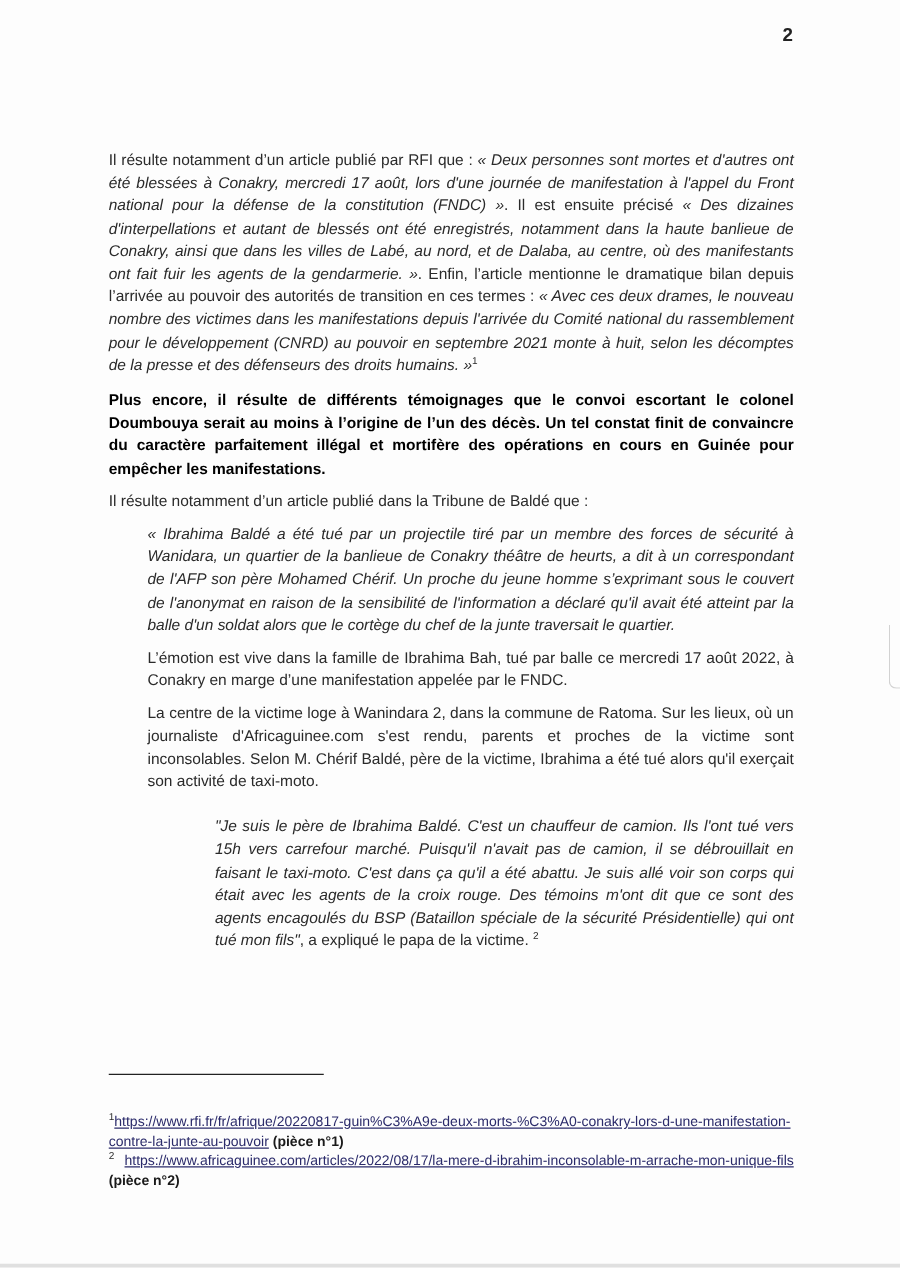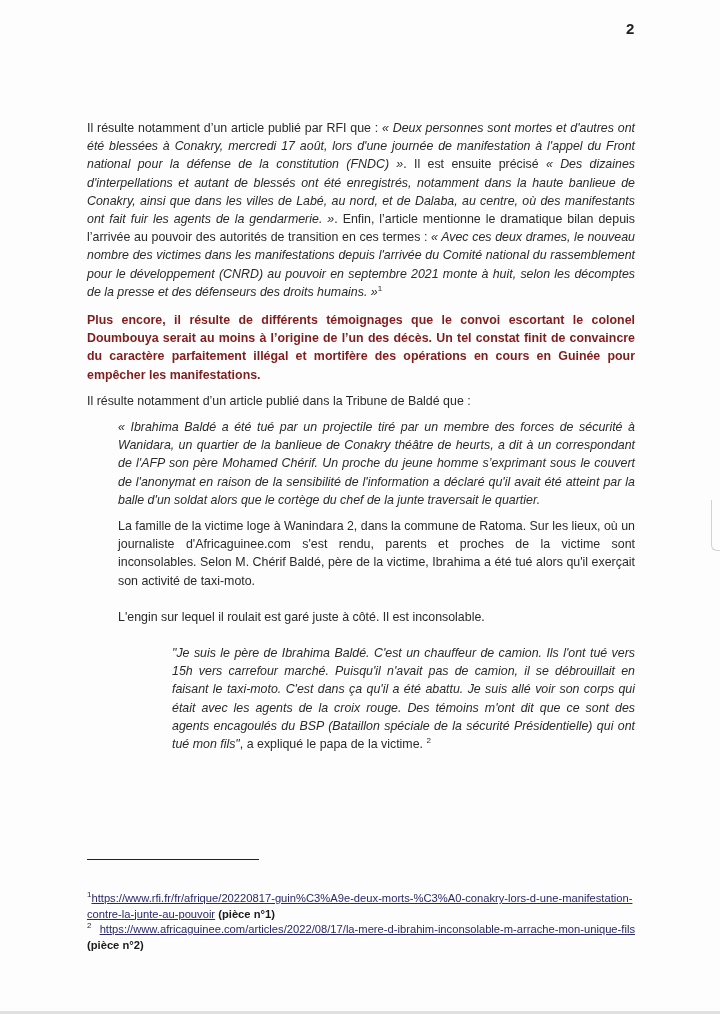--- a/index.html
+++ b/index.html
@@ -15,21 +15,21 @@
       font-size: 15px; font-weight: bold; color: #222;
     }
     .content {
       position: absolute; left: 87px; top: 119px; width: 548px;
       font-size: 12.4px; line-height: 18.2px;
     }
     p { margin: 0; text-align: justify; }
     .gap-s { margin-top: 8px; }
     .gap-m { margin-top: 10px; }
     .gap-l { margin-top: 18px; }
-    .bold { font-weight: bold; color: #7f1d1d; }
+    .bold { font-weight: bold; color: #000000; }
     .indent1 { margin-left: 31px; }
     .indent2 { margin-left: 85px; }
     i { font-style: italic; }
     sup { font-size: 8px; line-height: 0; }
     .fn-rule {
       position: absolute; left: 87px; top: 859px; width: 172px; height: 0;
       border-top: 1.5px solid #222;
     }
     .footnotes {
       position: absolute; left: 87px; top: 891px; width: 548px;
@@ -57,22 +57,22 @@
   <p><span>Il résulte notamment d’un article publié par RFI que : </span><i>« Deux personnes sont mortes et d'autres ont été blessées à Conakry, mercredi 17 août, lors d'une journée de manifestation à l'appel du Front national pour la défense de la constitution (FNDC) »</i><span>. Il est ensuite précisé </span><i>« Des dizaines d'interpellations et autant de blessés ont été enregistrés, notamment dans la haute banlieue de Conakry, ainsi que dans les villes de Labé, au nord, et de Dalaba, au centre, où des manifestants ont fait fuir les agents de la gendarmerie. »</i><span>. Enfin, l’article mentionne le dramatique bilan depuis l’arrivée au pouvoir des autorités de transition en ces termes : </span><i>« Avec ces deux drames, le nouveau nombre des victimes dans les manifestations depuis l'arrivée du Comité national du rassemblement pour le développement (CNRD) au pouvoir en septembre 2021 monte à huit, selon les décomptes de la presse et des défenseurs des droits humains. »</i><sup>1</sup></p>
 
 
   <p class="gap-m bold">Plus encore, il résulte de différents témoignages que le convoi escortant le colonel Doumbouya serait au moins à l’origine de l’un des décès. Un tel constat finit de convaincre du caractère parfaitement illégal et mortifère des opérations en cours en Guinée pour empêcher les manifestations.</p>
 
   <p class="gap-s">Il résulte notamment d’un article publié dans la Tribune de Baldé que :</p>
 
   <p class="gap-s indent1"><i>« Ibrahima Baldé a été tué par un projectile tiré par un membre des forces de sécurité à Wanidara, un quartier de la banlieue de Conakry théâtre de heurts, a dit à un correspondant de l'AFP son père Mohamed Chérif. Un proche du jeune homme s’exprimant sous le couvert de l'anonymat en raison de la sensibilité de l'information a déclaré qu'il avait été atteint par la balle d'un soldat alors que le cortège du chef de la junte traversait le quartier.</i></p>
 
 
-  <p class="gap-s indent1">La famille de la victime loge à Wanindara 2, dans la commune de Ratoma. Sur les lieux, où un journaliste d'Africaguinee.com s'est rendu, parents et proches de la victime sont inconsolables. Selon M. Chérif Baldé, père de la victime, Ibrahima a été tué alors qu'il exerçait son activité de taxi-moto.</p>
-  <p class="gap-l indent1">L'engin sur lequel il roulait est garé juste à côté. Il est inconsolable.</p>
+  <p class="gap-s indent1">L’émotion est vive dans la famille de Ibrahima Bah, tué par balle ce mercredi 17 août 2022, à Conakry en marge d’une manifestation appelée par le FNDC.</p>
+  <p class="gap-s indent1">La centre de la victime loge à Wanindara 2, dans la commune de Ratoma. Sur les lieux, où un journaliste d'Africaguinee.com s'est rendu, parents et proches de la victime sont inconsolables. Selon M. Chérif Baldé, père de la victime, Ibrahima a été tué alors qu'il exerçait son activité de taxi-moto.</p>
 
   <p class="gap-l indent2"><i>"Je suis le père de Ibrahima Baldé. C'est un chauffeur de camion. Ils l'ont tué vers 15h vers carrefour marché. Puisqu'il n'avait pas de camion, il se débrouillait en faisant le taxi-moto. C'est dans ça qu'il a été abattu. Je suis allé voir son corps qui était avec les agents de la croix rouge. Des témoins m'ont dit que ce sont des agents encagoulés du BSP (Bataillon spéciale de la sécurité Présidentielle) qui ont tué mon fils"</i><span>, a expliqué le papa de la victime. </span><sup>2</sup></p>
 </div>
 
 <div class="fn-rule"></div>
 
 <div class="footnotes">
   <p class="footnote"><sup>1</sup><a>https://www.rfi.fr/fr/afrique/20220817-guin%C3%A9e-deux-morts-%C3%A0-conakry-lors-d-une-manifestation-contre-la-junte-au-pouvoir</a> <span class="piece">(pièce n°1)</span></p>
   <p class="footnote"><sup>2</sup>&nbsp; <a>https://www.africaguinee.com/articles/2022/08/17/la-mere-d-ibrahim-inconsolable-m-arrache-mon-unique-fils</a> <span class="piece">(pièce n°2)</span></p>
 </div>

